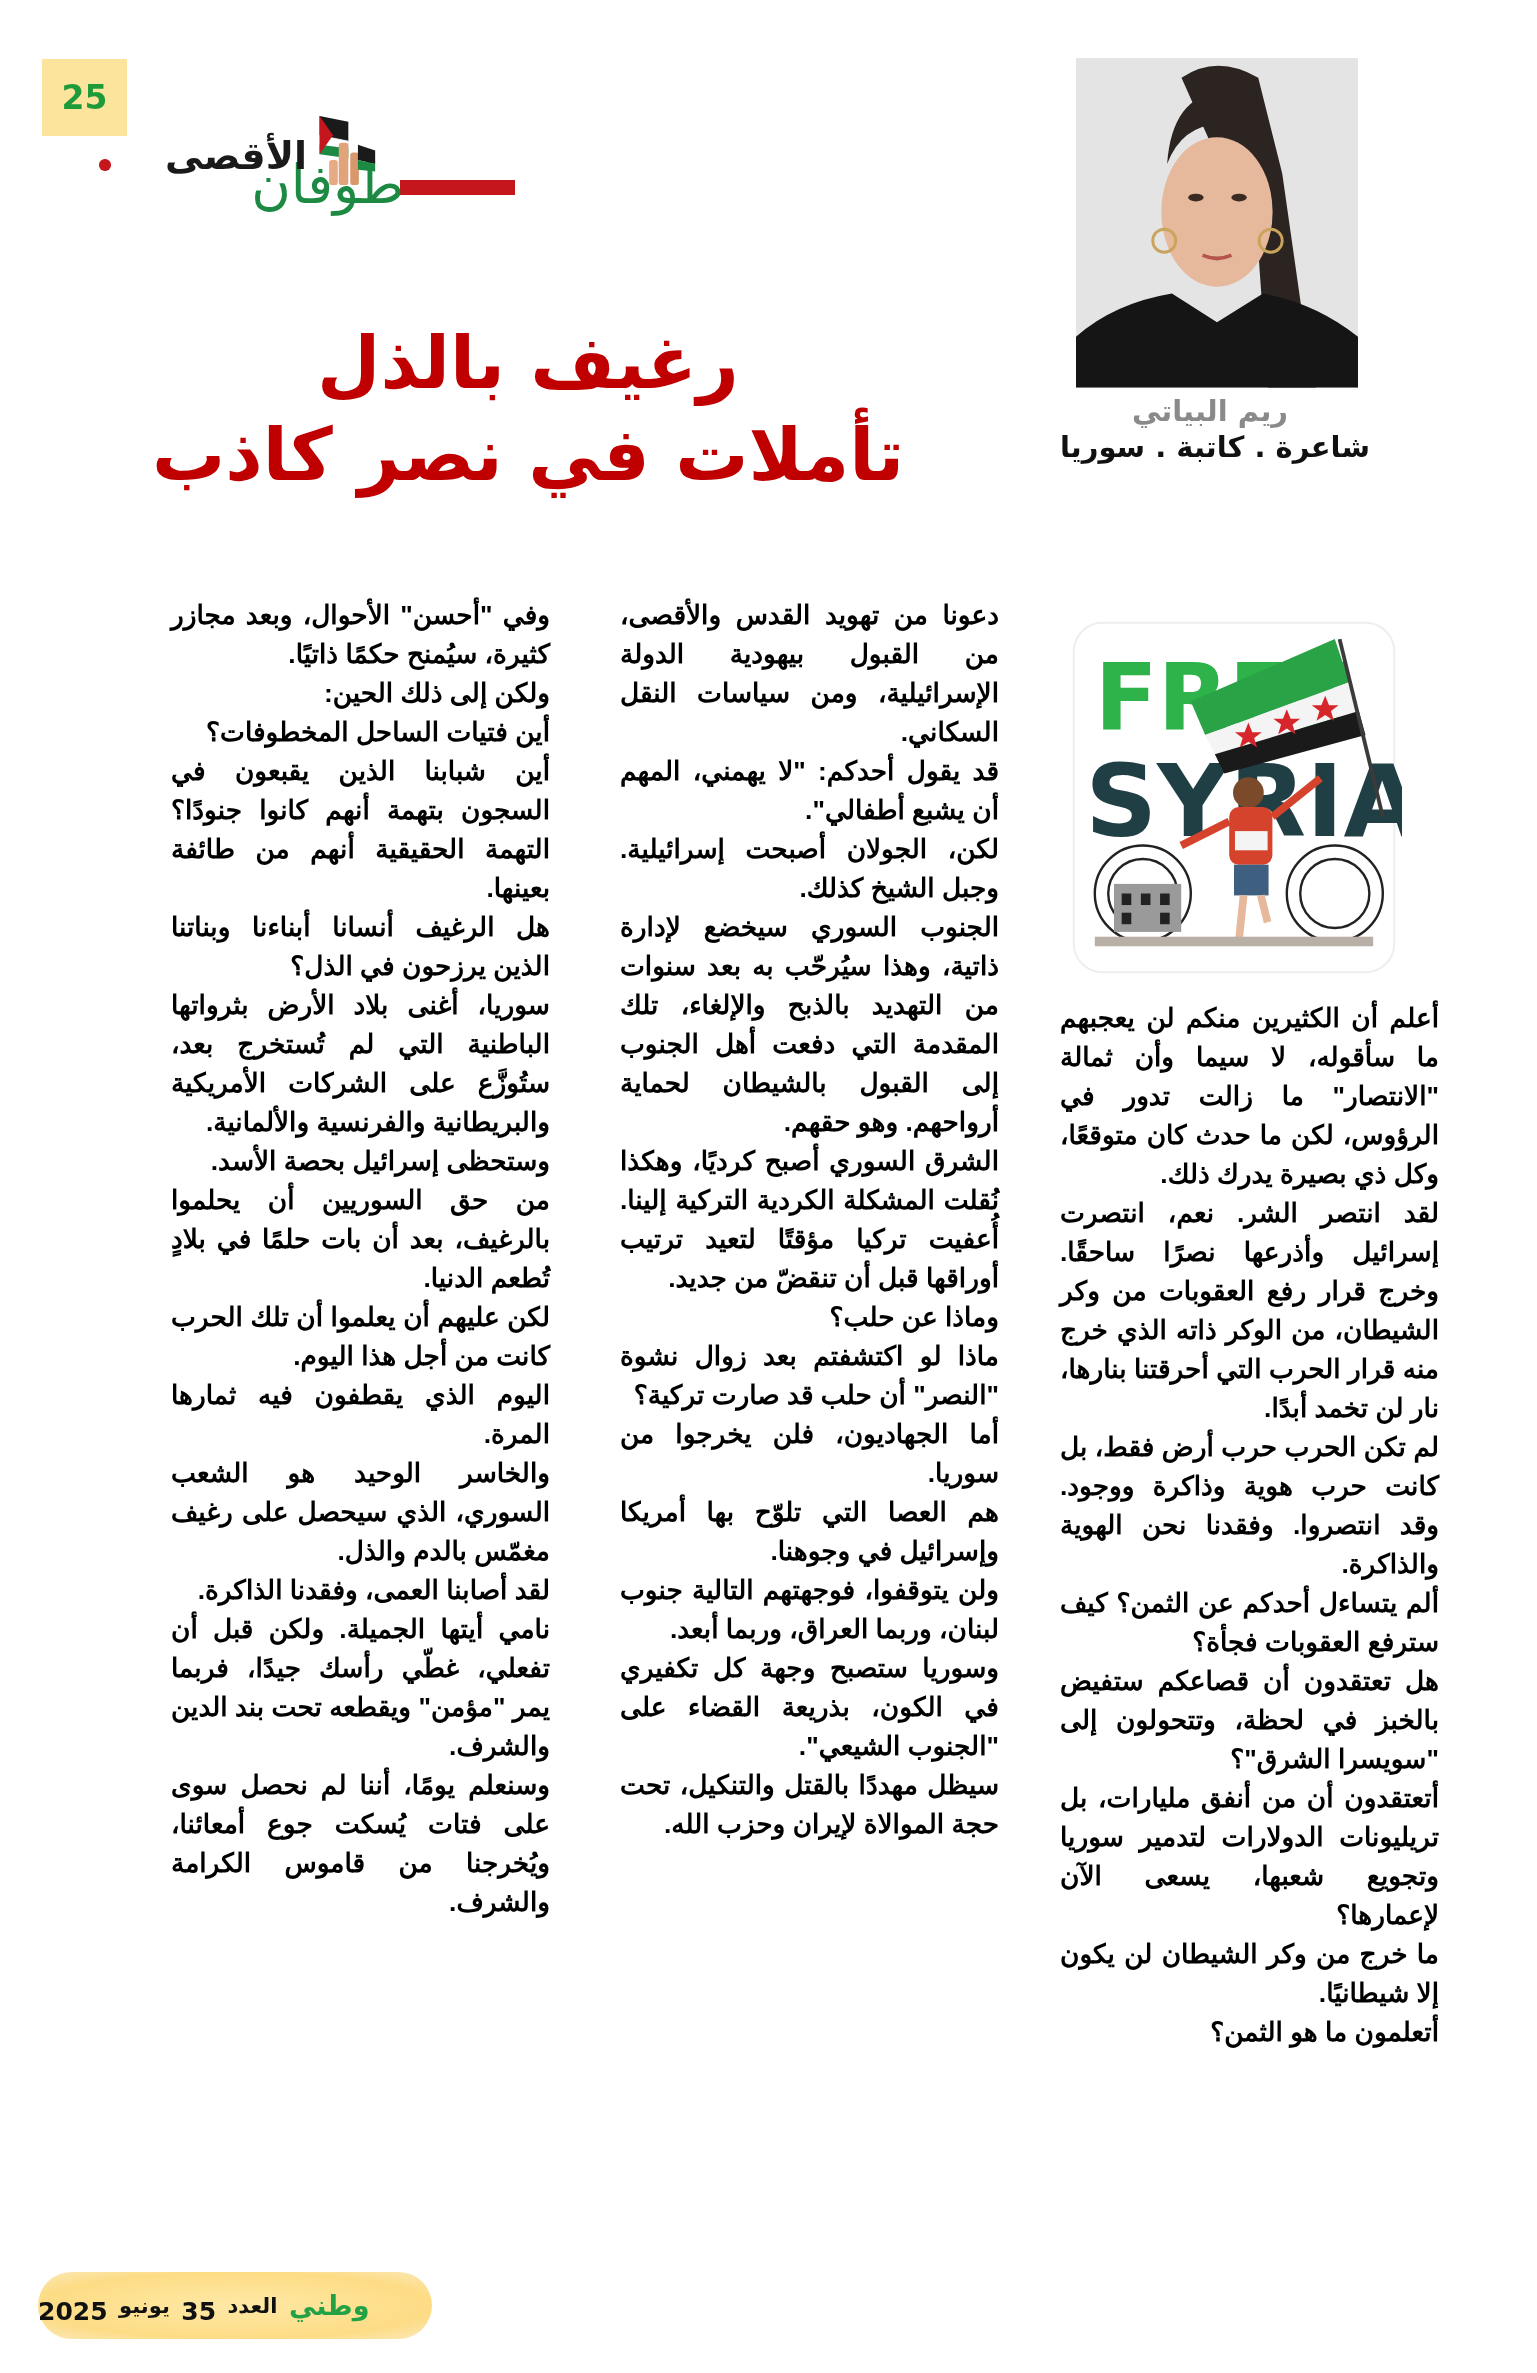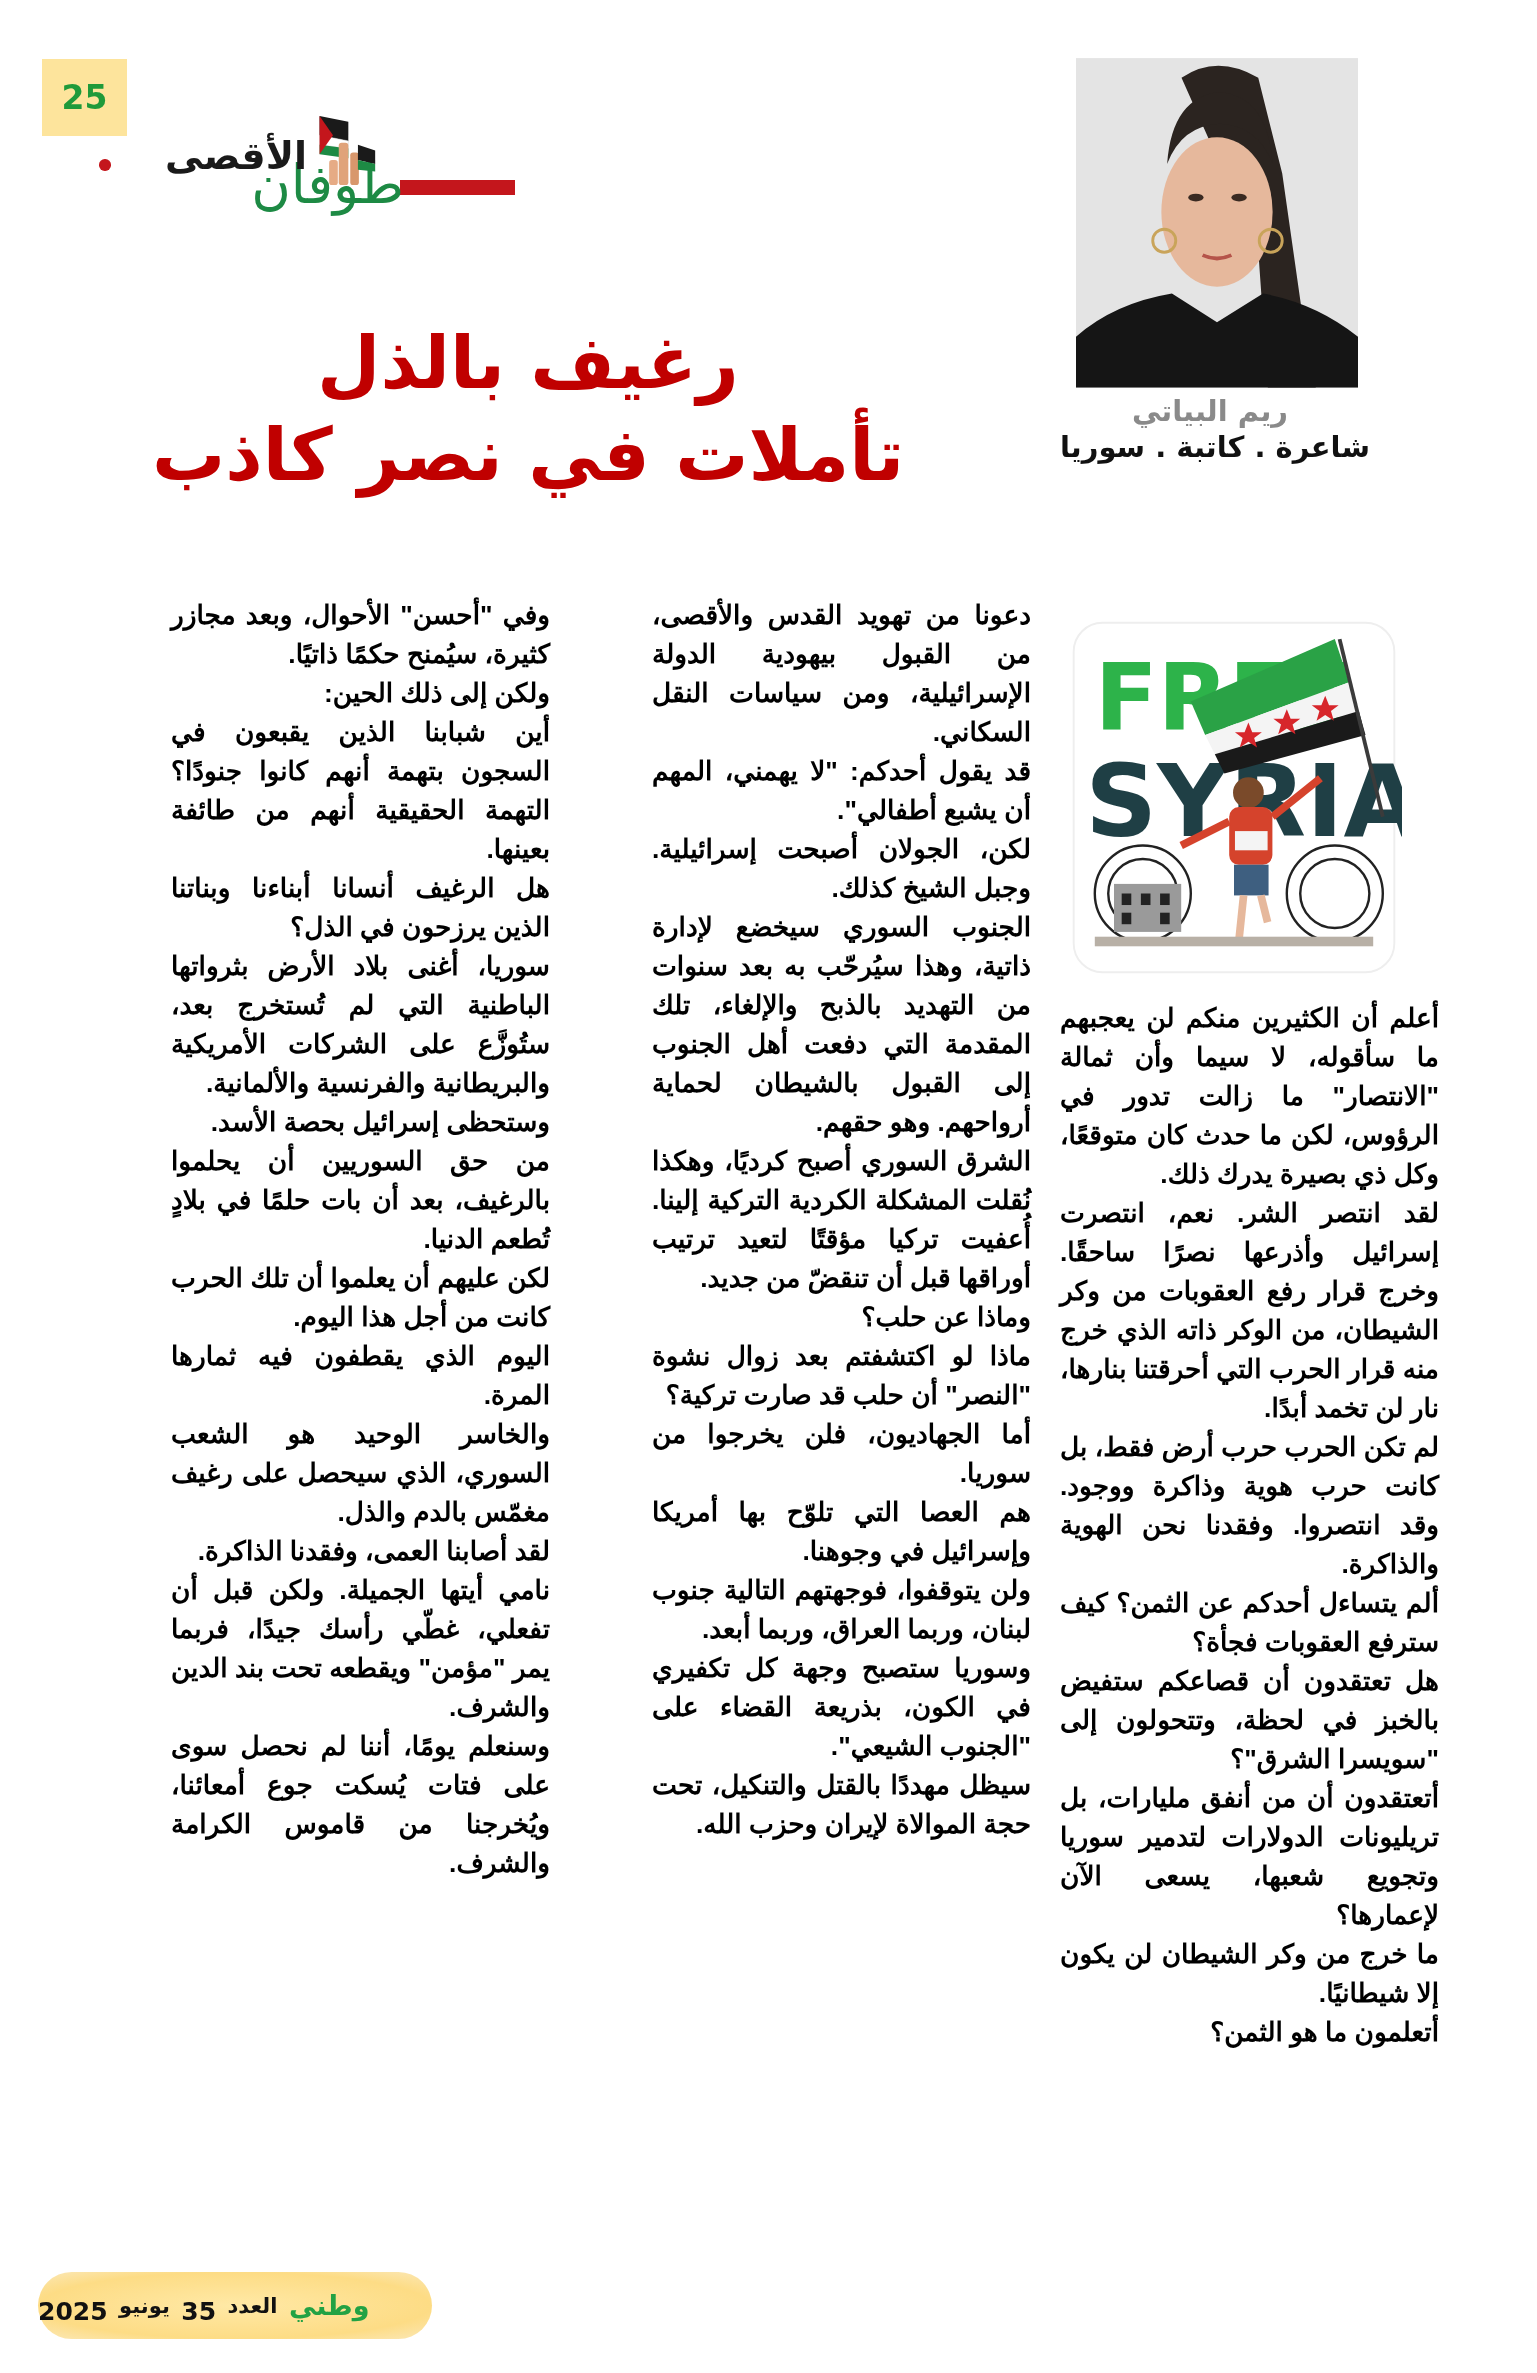--- a/index.html
+++ b/index.html
@@ -36,21 +36,21 @@
                  direction: rtl; color: #111; font-weight: bold; font-size: 29px; line-height: 38px; white-space: nowrap; }
 
   
   .free-syria { position: absolute; left: 1066px; top: 615px; width: 336px; height: 365px; }
 
   
   .col { position: absolute; direction: rtl; text-align: justify; text-align-last: right;
          font-family: "Liberation Sans", sans-serif; font-weight: bold; font-size: 26.4px; line-height: 39px; }
   .col p { margin: 0; }
   .col-right { left: 1060px; top: 999px; width: 379px; }
-  .col-mid { left: 620px; top: 596px; width: 379px; margin-left: 32px; }
+  .col-mid { left: 620px; top: 596px; width: 379px; }
   .col-left { left: 171px; top: 596px; width: 379px; }
 
   
   .footer { position: absolute; left: 38px; top: 2272px; width: 394px; height: 67px; border-radius: 34px;
             background: radial-gradient(ellipse at center, #ffe9a6 0%, #fddc85 70%, #fbe8b8 100%);
             display: flex; align-items: center; justify-content: flex-end; padding-right: 29px; box-sizing: border-box;
             direction: rtl; gap: 11.5px; }
   .footer .brand { color: #22a244; font-weight: bold; font-size: 27px; }
   .footer .issue { color: #111; font-weight: bold; font-size: 21px; }
   .footer .num { color: #111; font-weight: bold; font-size: 25px; margin-top: 12px; }
@@ -164,20 +164,21 @@
   <p>أما الجهاديون، فلن يخرجوا من سوريا.</p>
   <p>هم العصا التي تلوّح بها أمريكا وإسرائيل في وجوهنا.</p>
   <p>ولن يتوقفوا، فوجهتهم التالية جنوب لبنان، وربما العراق، وربما أبعد.</p>
   <p>وسوريا ستصبح وجهة كل تكفيري في الكون، بذريعة القضاء على "الجنوب الشيعي".</p>
   <p>سيظل مهددًا بالقتل والتنكيل، تحت حجة الموالاة لإيران وحزب الله.</p>
 </div>
 
 <div class="col col-left">
   <p>وفي "أحسن" الأحوال، وبعد مجازر كثيرة، سيُمنح حكمًا ذاتيًا.</p>
   <p>ولكن إلى ذلك الحين:</p>
+  <p>أين فتيات الساحل المخطوفات؟</p>
   <p>أين شبابنا الذين يقبعون في السجون بتهمة أنهم كانوا جنودًا؟ التهمة الحقيقية أنهم من طائفة بعينها.</p>
   <p>هل الرغيف أنسانا أبناءنا وبناتنا الذين يرزحون في الذل؟</p>
   <p>سوريا، أغنى بلاد الأرض بثرواتها الباطنية التي لم تُستخرج بعد، ستُوزَّع على الشركات الأمريكية والبريطانية والفرنسية والألمانية.</p>
   <p>وستحظى إسرائيل بحصة الأسد.</p>
   <p>من حق السوريين أن يحلموا بالرغيف، بعد أن بات حلمًا في بلادٍ تُطعم الدنيا.</p>
   <p>لكن عليهم أن يعلموا أن تلك الحرب كانت من أجل هذا اليوم.</p>
   <p>اليوم الذي يقطفون فيه ثمارها المرة.</p>
   <p>والخاسر الوحيد هو الشعب السوري، الذي سيحصل على رغيف مغمّس بالدم والذل.</p>
   <p>لقد أصابنا العمى، وفقدنا الذاكرة.</p>
   <p>نامي أيتها الجميلة. ولكن قبل أن تفعلي، غطّي رأسك جيدًا، فربما يمر "مؤمن" ويقطعه تحت بند الدين والشرف.</p>

